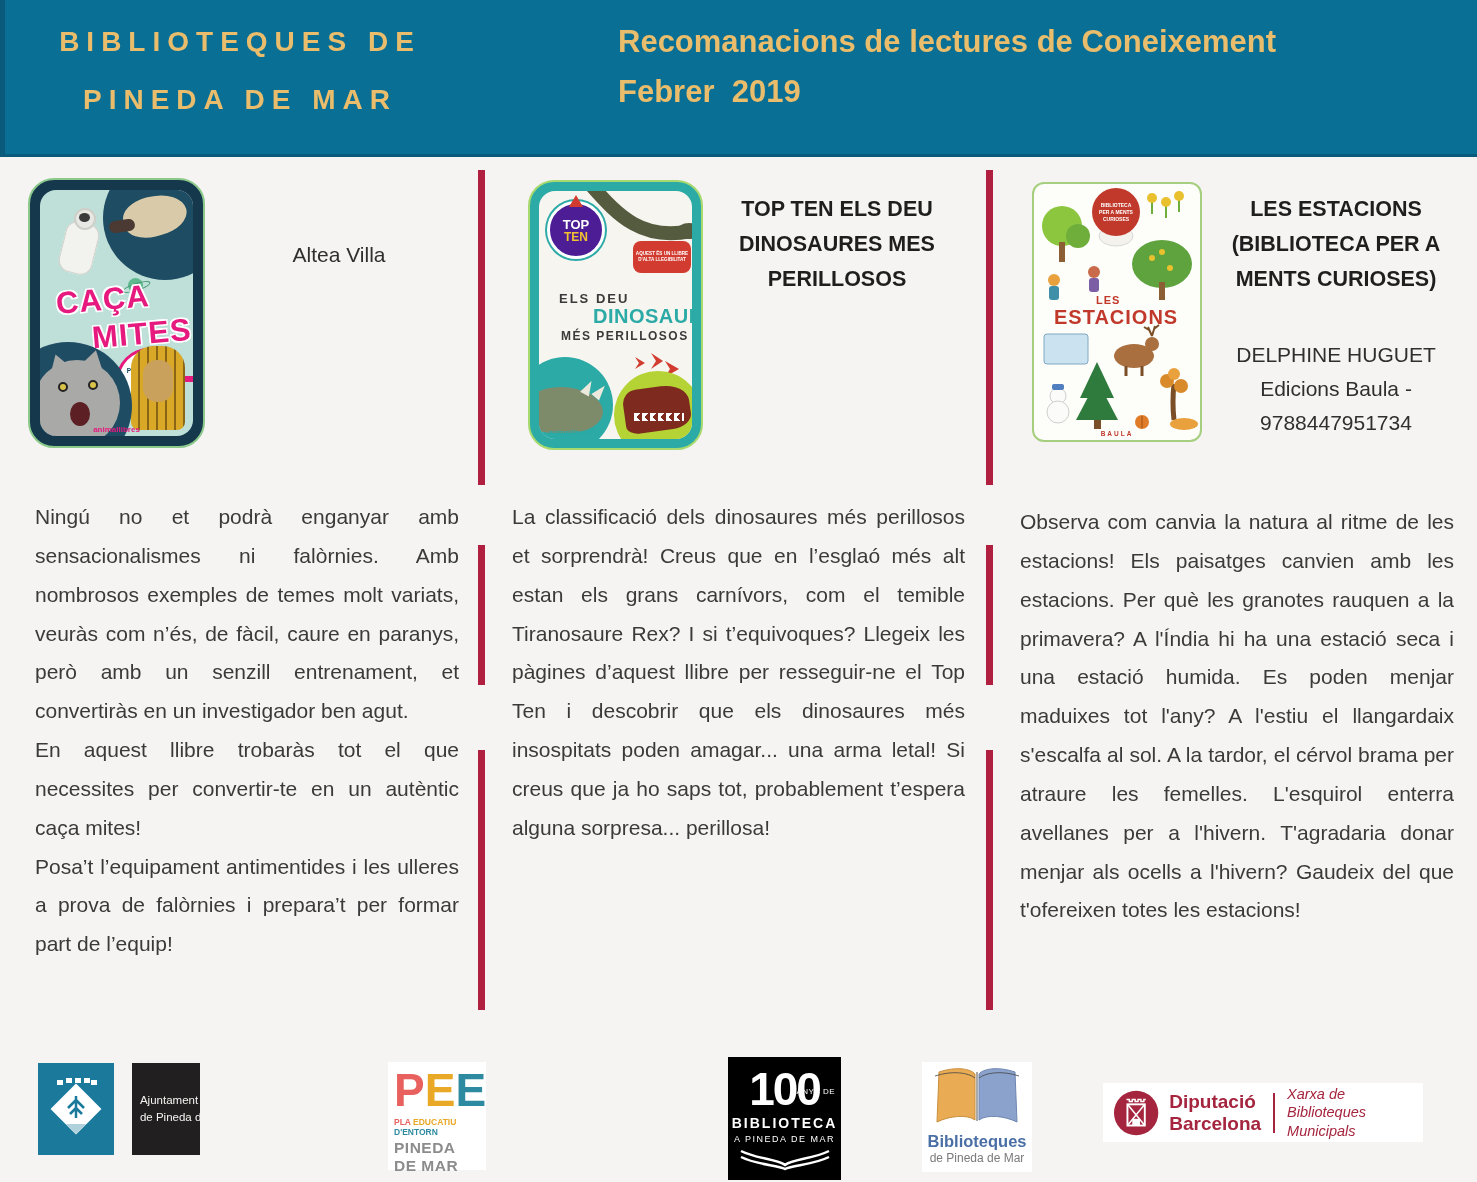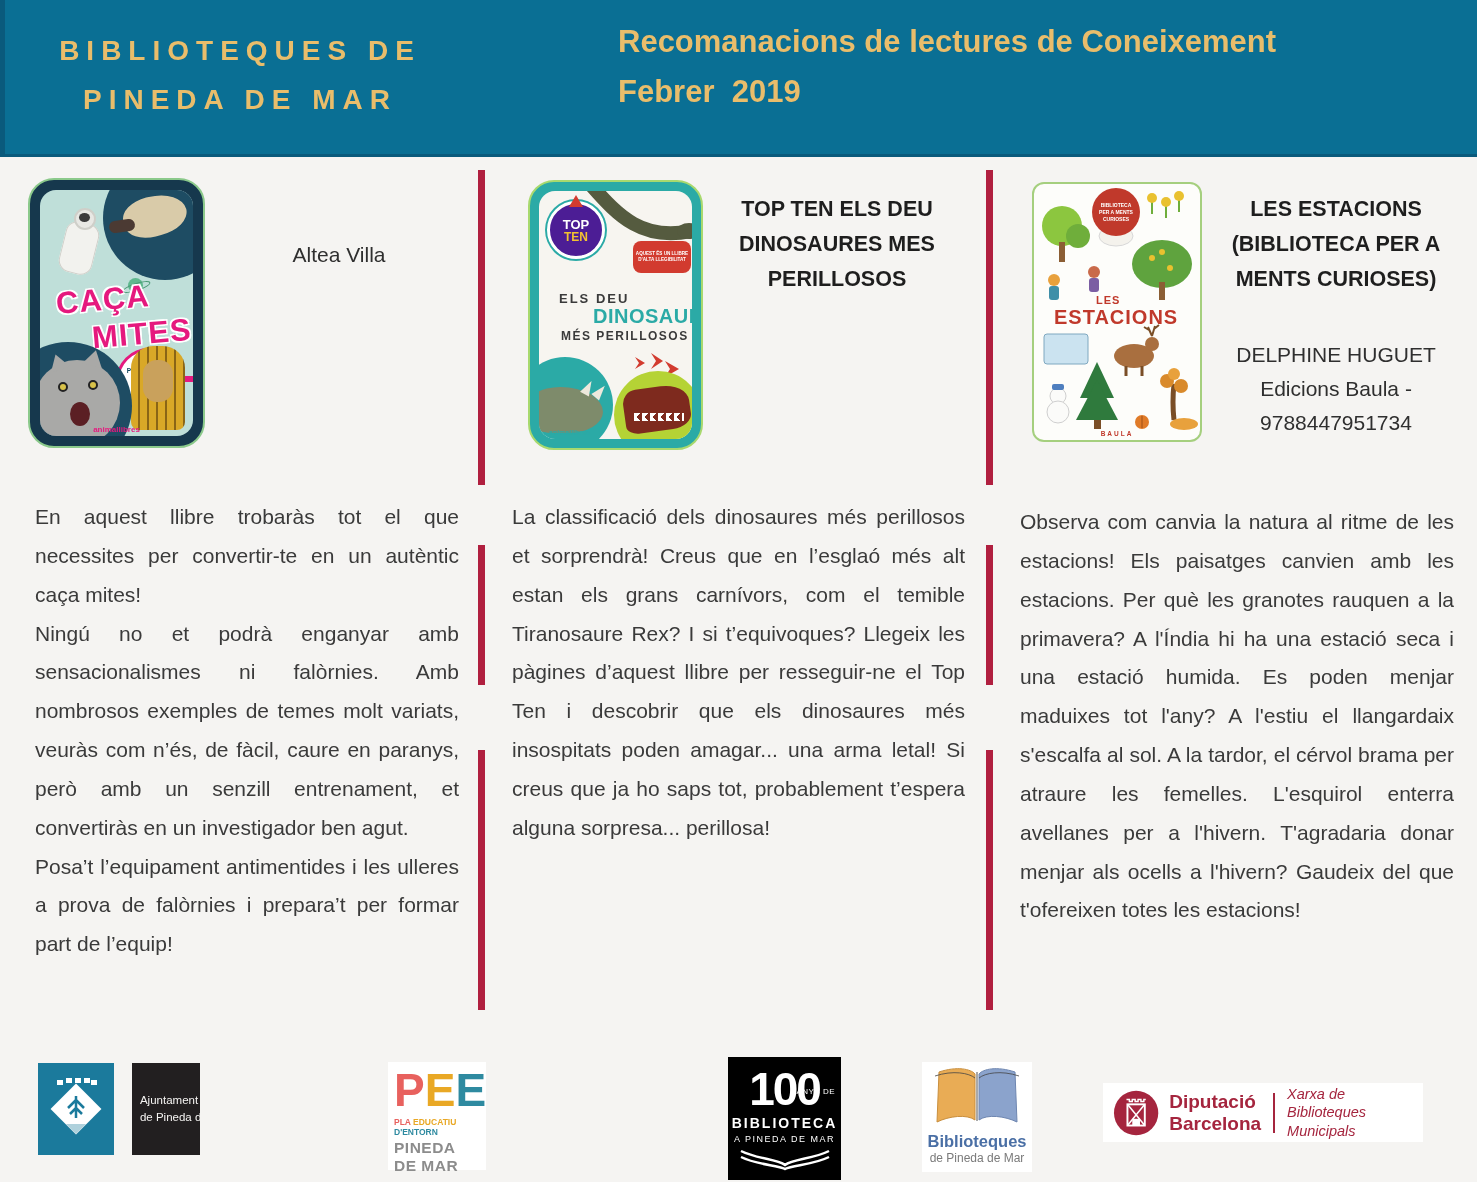--- a/index.html
+++ b/index.html
@@ -4,21 +4,21 @@
 <style>
   html,body{margin:0;padding:0;}
   body{width:1477px;height:1182px;font-family:"Liberation Sans",sans-serif;background:#e9e9e9;}
   #page{position:relative;width:1477px;height:1182px;background:#F5F4F2;overflow:hidden;}
 
   
   .header{position:absolute;left:0;top:0;width:1477px;height:157px;background:#0A6F94;
           border-left:5px solid #0A5A7C;border-bottom:3px solid #0A5A7C;box-sizing:border-box;}
   .brand{position:absolute;left:50px;top:0;width:370px;text-align:center;color:#E9BD6B;
          font-weight:bold;font-size:28px;letter-spacing:7px;}
-  .brand-line1{position:absolute;top:26px;left:0;width:100%;margin-top:9px;}
+  .brand-line1{position:absolute;top:26px;left:0;width:100%;}
   .brand-line2{position:absolute;top:84px;left:0;width:100%;}
   .htitle{position:absolute;left:613px;top:0;width:780px;color:#E9BD6B;font-weight:bold;font-size:31px;}
   .htitle-line1{position:absolute;top:24px;left:0;}
   .htitle-line2{position:absolute;top:74px;left:0;white-space:pre-wrap;}
 
   
   .red-seg{position:absolute;width:7px;background:#B01F3F;}
 
   
   .book-title{position:absolute;text-align:center;font-weight:bold;font-size:21.5px;line-height:1.62;color:#1E1E1E;}
@@ -163,22 +163,22 @@
       <div class="abs c1-cat-eye" style="left:18px;bottom:44px;"></div>
       <div class="abs c1-cat-eye" style="left:48px;bottom:46px;"></div>
       <div class="abs c1-cat-mouth"></div>
       <div class="abs c1-publisher">animallibres</div>
     </div>
   </div>
   <div class="book-title" style="left:213px;top:196px;width:252px;">
     <div class="book-author">Altea Villa</div>
   </div>
   <div class="desc" style="left:35px;top:498px;width:424px;">
+      <p>Ningú no et podrà enganyar amb sensacionalismes ni falòrnies. Amb nombrosos exemples de temes molt variats, veuràs com n’és, de fàcil, caure en paranys, però amb un senzill entrenament, et convertiràs en un investigador ben agut.</p>
       <p>En aquest llibre trobaràs tot el que necessites per convertir-te en un autèntic caça mites!</p>
-      <p>Ningú no et podrà enganyar amb sensacionalismes ni falòrnies. Amb nombrosos exemples de temes molt variats, veuràs com n’és, de fàcil, caure en paranys, però amb un senzill entrenament, et convertiràs en un investigador ben agut.</p>
       <p>Posa’t l’equipament antimentides i les ulleres a prova de falòrnies i prepara’t per formar part de l’equip!</p>
     </div>
 
   <div id="cover2" class="cover">
     <div class="inner">
       <svg class="abs" style="left:0;top:0;" width="157" height="95" viewBox="0 0 157 95">
         <path d="M52,-6 C80,26 104,50 152,40" fill="none" stroke="#555B3F" stroke-width="14" stroke-linecap="round"></path>
         <ellipse cx="150" cy="40" rx="12" ry="8" fill="#555B3F"></ellipse>
       </svg>
       <div class="abs c2-badge">

